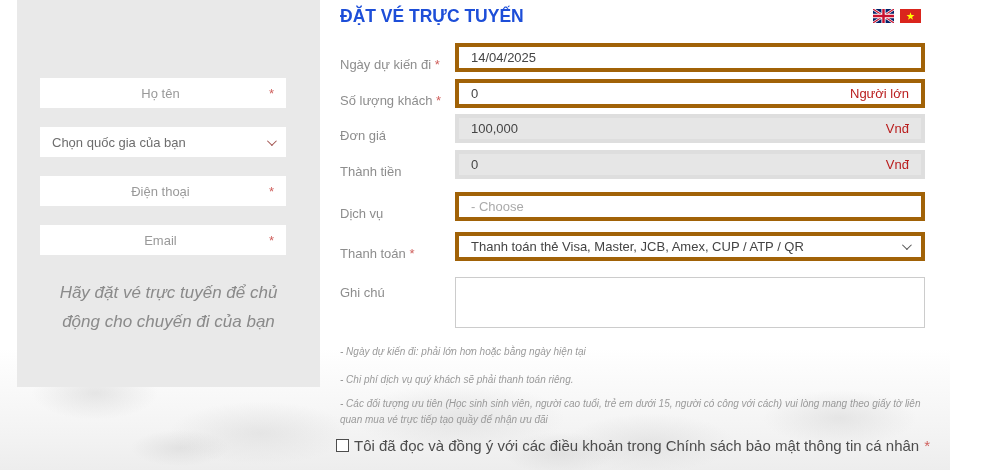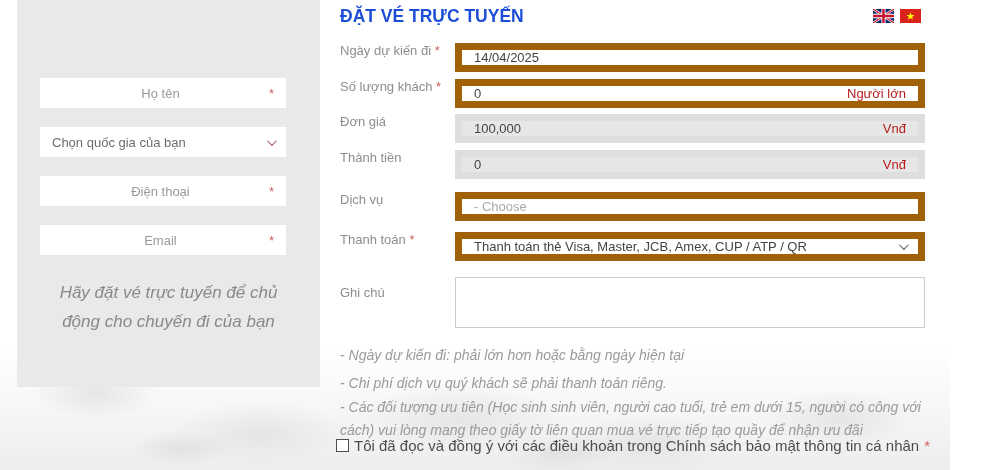--- a/index.html
+++ b/index.html
@@ -50,24 +50,24 @@
     text-align:center; font-style:italic; color:#8a8a8a;
     font-size:17px; line-height:1.7;
   }
 
   
   .main { position:absolute; left:340px; top:0; width:585px; height:470px; z-index:2; }
   .title { position:absolute; top:6px; left:0; font-size:17.5px; font-weight:bold; color:#1d4ed8; }
   .flags { position:absolute; top:9px; right:4px; display:flex; gap:6px; align-items:center; }
   .flag { width:21px; height:14px; display:block; cursor:pointer; }
 
-  .row { position:absolute; left:0; width:585px; display:flex; align-items:flex-start; }
+  .row { position:absolute; left:0; width:585px; display:flex; align-items:flex-end; }
   .lbl { width:115px; flex-shrink:0; font-size:13px; color:#8d8d8d; }
   .field {
-    flex:1; height:29px; border:7px solid #a16207; background:#fff;
+    flex:1; height:29px; border:4px solid #a16207; background:#fff;
     display:flex; align-items:center; padding:0 12px;
     font-size:13px; color:#444;
   }
   .field input {
     border:none; outline:none; flex:1; font-size:13px; color:#444;
     background:transparent; font-family:inherit; min-width:0;
   }
   .field.disabled { background:#e6e6e6; border-color:#dedede; }
   .suffix { margin-left:auto; color:#b91c1c; padding-left:10px; flex-shrink:0; }
   .ph { color:#aaa; }
@@ -78,21 +78,21 @@
   }
   .row-textarea { align-items:flex-start; }
   .row-textarea .lbl { padding-top:8px; }
   .textarea {
     flex:1; height:51px; border:1px solid #ccc; background:#fff;
     resize:none; outline:none; font-family:inherit; font-size:13px; color:#444; padding:6px 12px;
   }
 
   .hint {
     position:absolute; left:0; width:600px;
-    font-size:14px; font-style:italic; color:#9a9a9a; line-height:1.62;
+    font-size:10px; font-style:italic; color:#9a9a9a; line-height:1.62;
   }
   .agree {
     position:absolute; left:-4px; top:437px; width:600px;
     display:flex; align-items:center; font-size:15px; color:#4d4d4d;
   }
   .checkbox {
     width:13px; height:13px; border:1px solid #4d4d4d; background:#fff;
     margin-right:5px; flex-shrink:0; cursor:pointer;
   }
   .agree .req { font-size:15px; margin-left:5px; }

